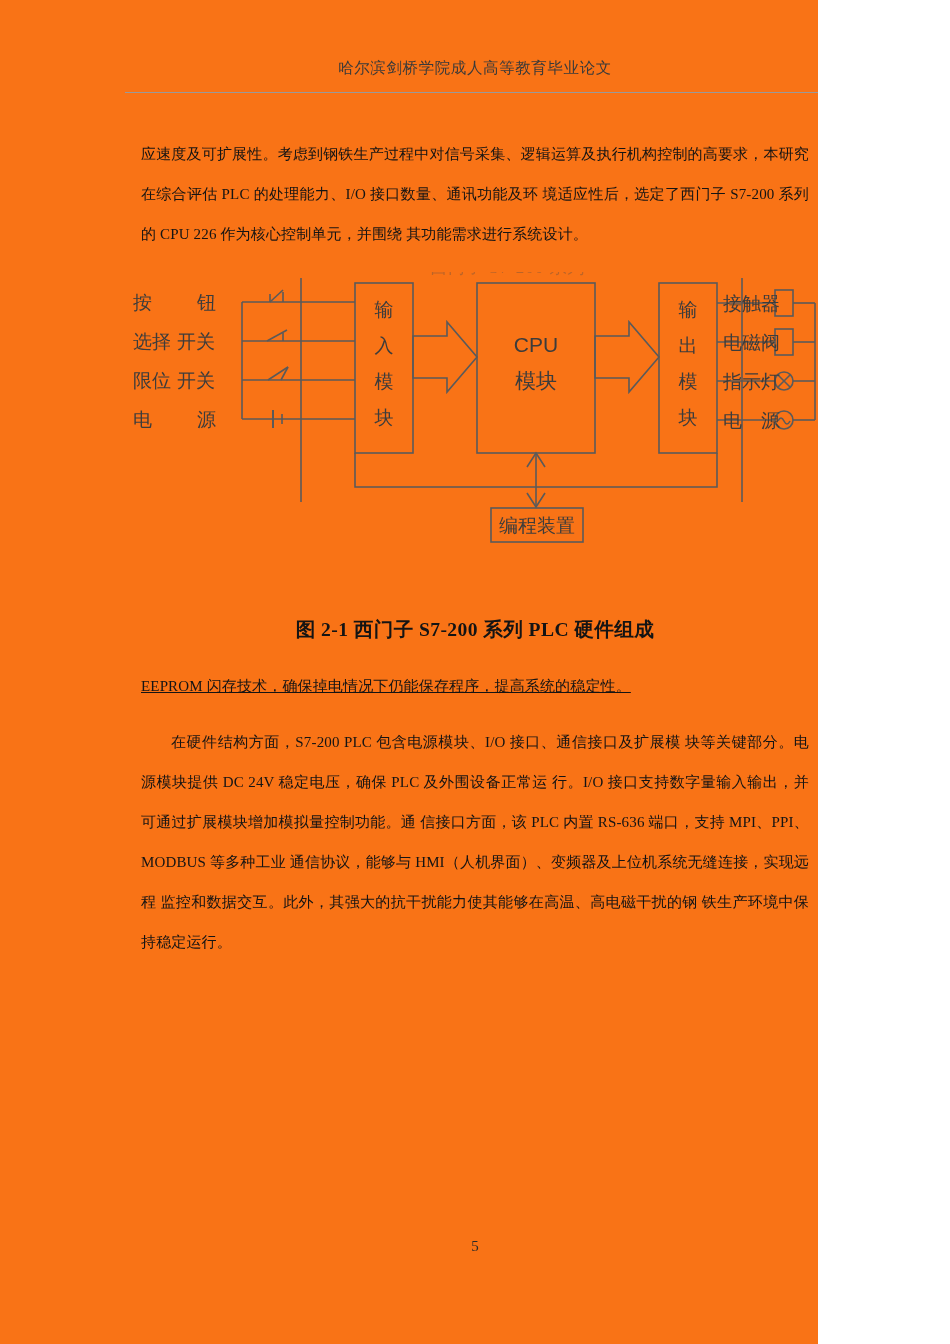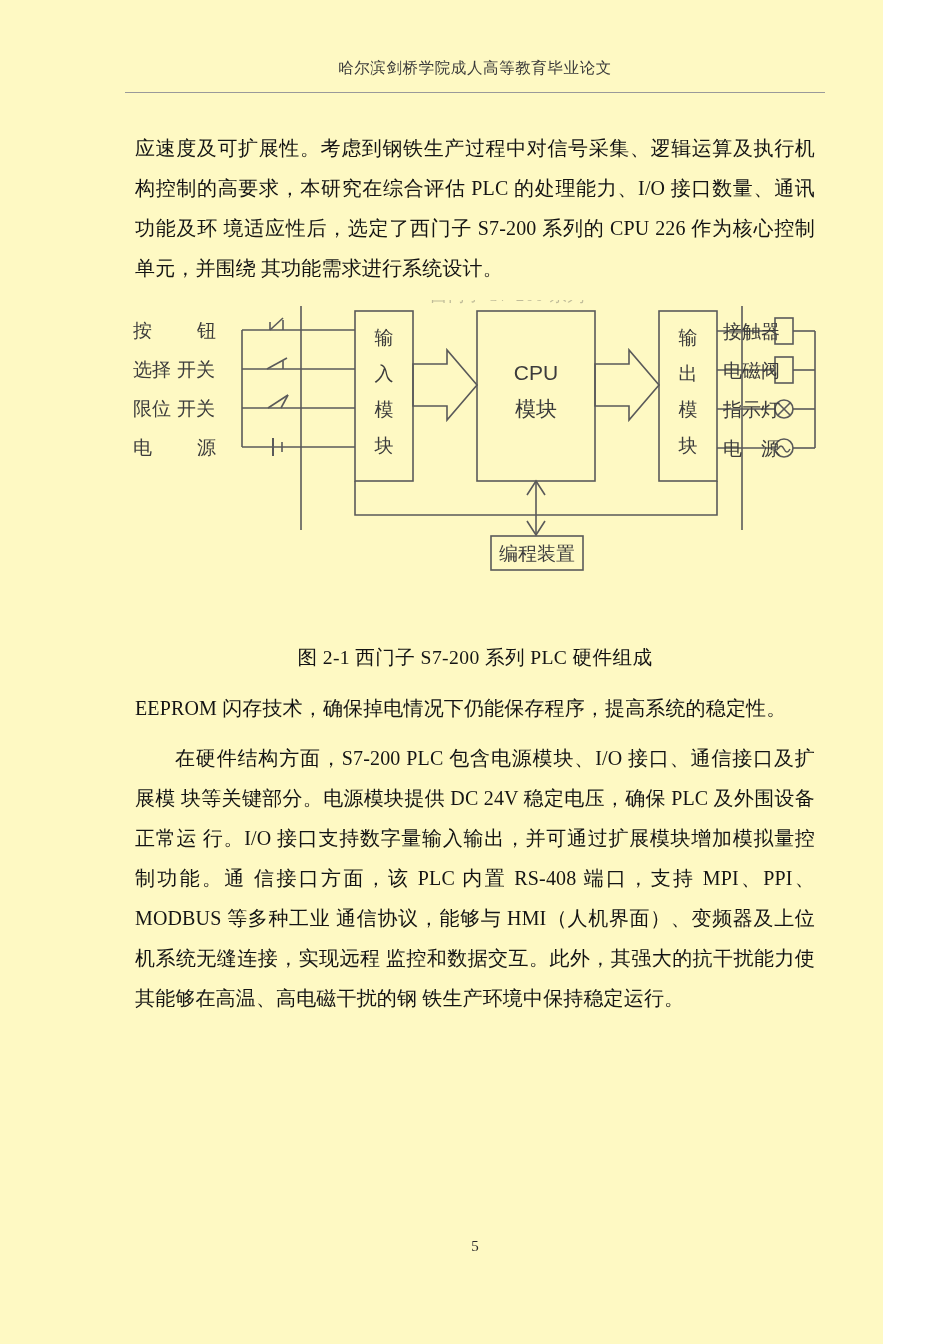--- a/index.html
+++ b/index.html
@@ -2,23 +2,23 @@
 <html><head>
 <meta charset="utf-8">
 <style>
   html, body {
     margin: 0;
     padding: 0;
     background: #ffffff;
   }
   .page {
     position: relative;
-    width: 883px;
+    width: 818px;
     height: 1344px;
-    background: #fef9c3;
+    background: #f97316;
     font-family: "Liberation Serif", "DejaVu Serif", serif;
     color: #1a1a1a;
     overflow: hidden;
     box-sizing: border-box;
   }
 
   
   .header-zone {
     position: absolute;
     left: 0;
@@ -42,38 +42,39 @@
   }
 
   
   .content {
     position: absolute;
     left: 125px;
     top: 118px;
     width: 700px;
   }
   p.para {
-    margin: 10px;
-    font-size: 20px;
+    margin: 16px;
+    font-size: 15px;
     line-height: 40px;
     text-align: justify;
     text-justify: inter-ideograph;
     letter-spacing: 0.15px;
     color: #141414;
   }
   p.para.indent { text-indent: 2em; }
-  p.para.loose  { text-align: left; }
+  p.para.loose  { text-align: left; text-decoration: underline; }
 
   .fig-caption {
     margin: 0;
     font-size: 19.6px;
     line-height: 40px;
     text-align: center;
     letter-spacing: 0.4px;
     color: #141414;
+    font-weight: bold;
   }
 
   
   .figure-wrap {
     position: relative;
     width: 700px;
     height: 340px;
     margin: 0;
   }
   .figure-wrap svg { display: block; }
@@ -240,17 +241,17 @@
         <rect x="366" y="2" width="92" height="34" fill="none" stroke="#5a5a5a" stroke-width="1.6"></rect>
         <text x="412" y="26" class="dg-label" font-size="19" text-anchor="middle">编程装置</text>
       </svg>
 
       <div class="fig-gap"></div>
     </div>
 
     <p class="fig-caption">图 2-1 西门子 S7-200 系列 PLC 硬件组成</p>
 
     <p class="para loose">EEPROM 闪存技术，确保掉电情况下仍能保存程序，提高系统的稳定性。</p>
-    <p class="para indent">在硬件结构方面，S7-200 PLC 包含电源模块、I/O 接口、通信接口及扩展模 块等关键部分。电源模块提供 DC 24V 稳定电压，确保 PLC 及外围设备正常运 行。I/O 接口支持数字量输入输出，并可通过扩展模块增加模拟量控制功能。通 信接口方面，该 PLC 内置 RS-408 端口，支持 MPI、PPI、MODBUS 等多种工业 通信协议，能够与 HMI（人机界面）、变频器及上位机系统无缝连接，实现远程 监控和数据交互。此外，其强大的抗干扰能力使其能够在高温、高电磁干扰的钢 铁生产环境中保持稳定运行。</p>
+    <p class="para indent">在硬件结构方面，S7-200 PLC 包含电源模块、I/O 接口、通信接口及扩展模 块等关键部分。电源模块提供 DC 24V 稳定电压，确保 PLC 及外围设备正常运 行。I/O 接口支持数字量输入输出，并可通过扩展模块增加模拟量控制功能。通 信接口方面，该 PLC 内置 RS-636 端口，支持 MPI、PPI、MODBUS 等多种工业 通信协议，能够与 HMI（人机界面）、变频器及上位机系统无缝连接，实现远程 监控和数据交互。此外，其强大的抗干扰能力使其能够在高温、高电磁干扰的钢 铁生产环境中保持稳定运行。</p>
   </div>
 
   <div class="page-number">5</div>
 </div>
 
 </body></html>

